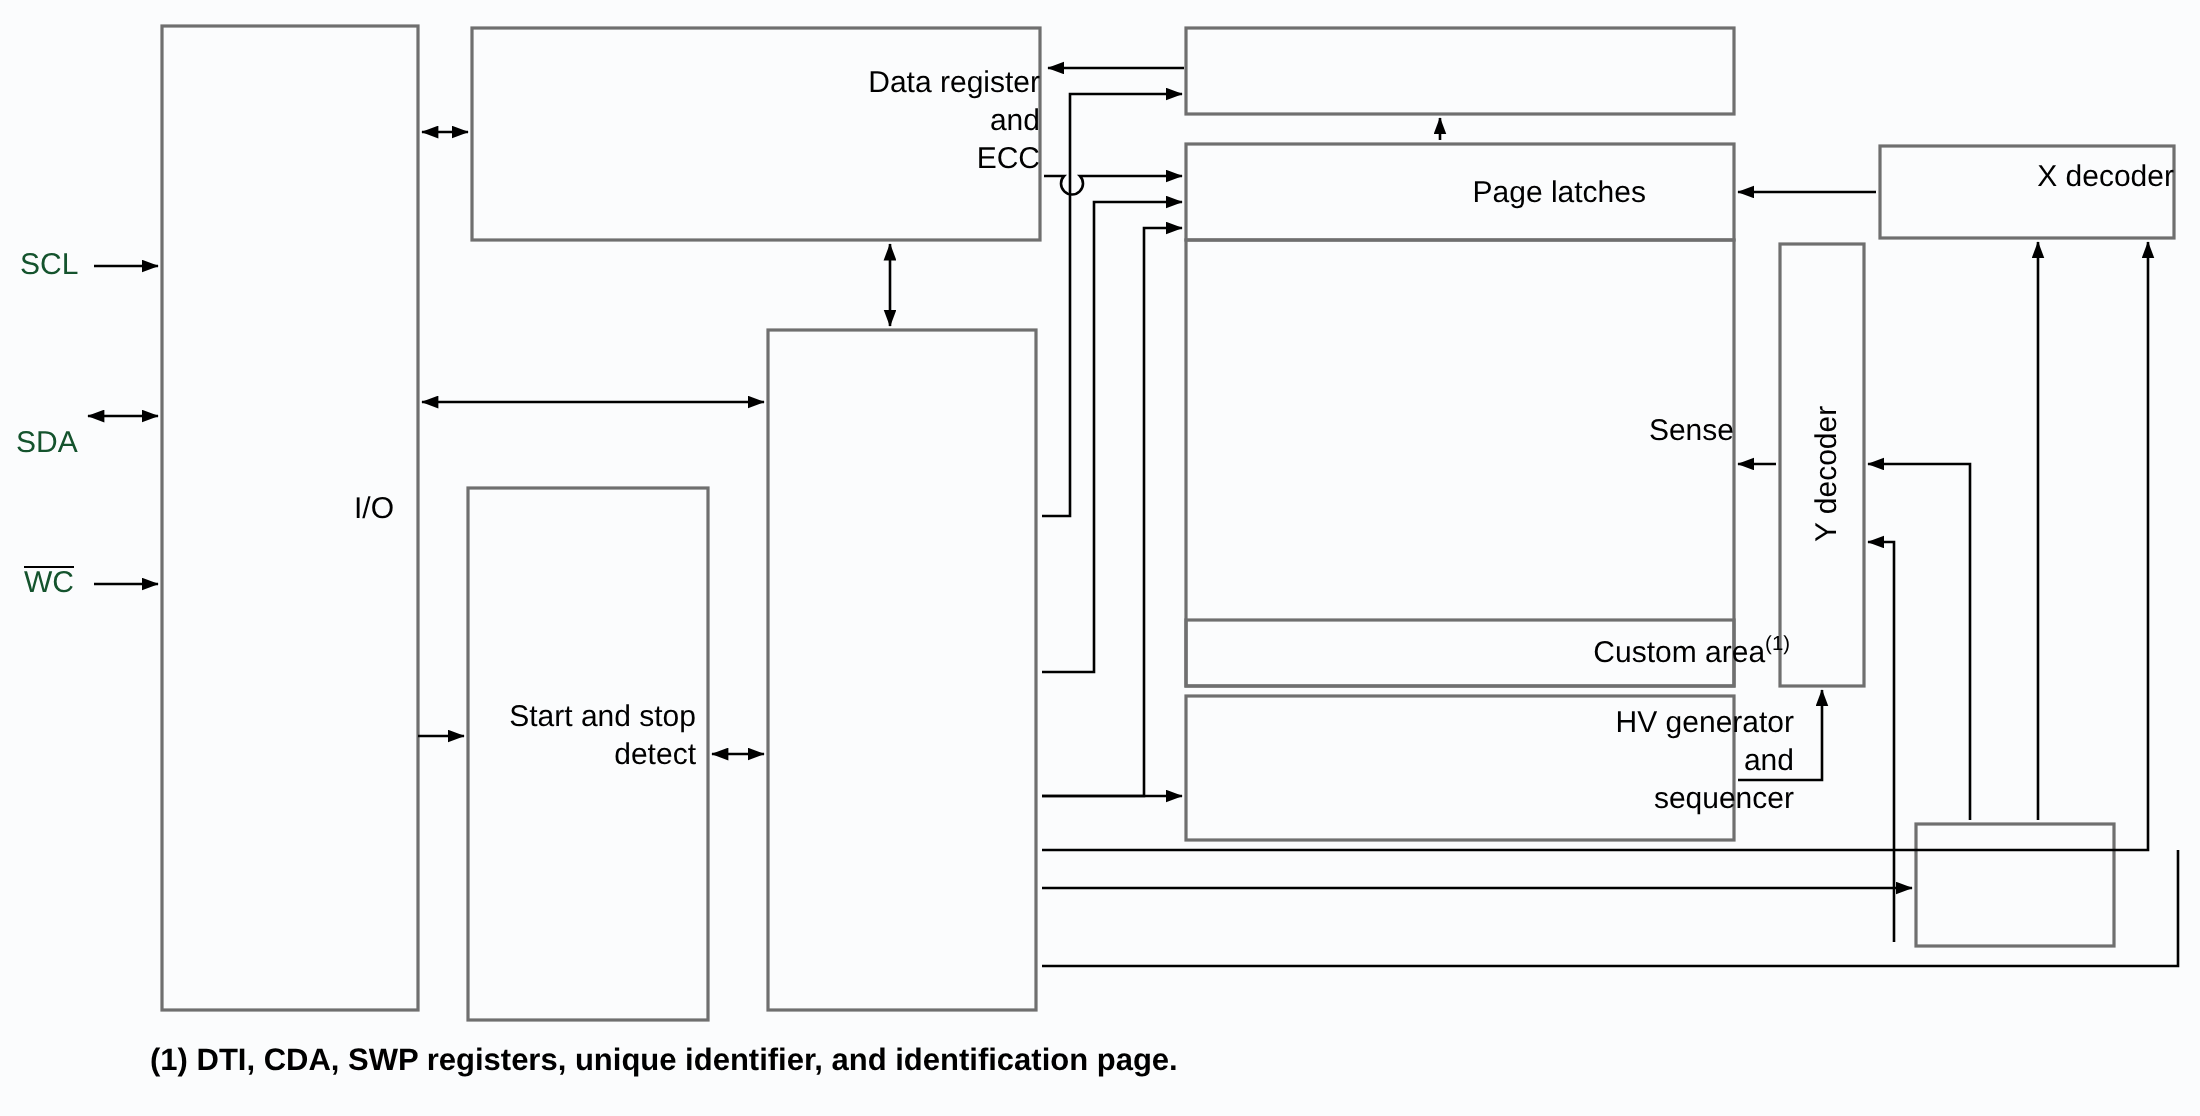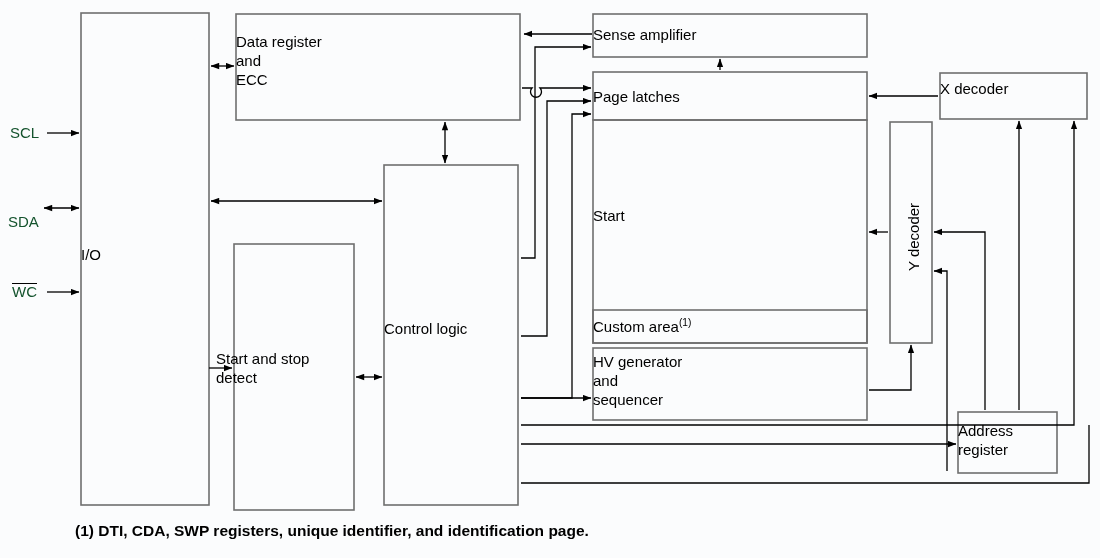--- a/index.html
+++ b/index.html
@@ -24,21 +24,21 @@
     top: 0;
     width: 1100px;
     height: 558px;
   }
   .blk-label {
     position: absolute;
     font-family: "Liberation Sans", sans-serif;
     font-size: 15px;
     color: #000000;
     line-height: 1.25;
-    text-align: left;
+    text-align: right;
     white-space: pre-line;
     pointer-events: none;
   }
   .pin-label {
     position: absolute;
     font-family: "Liberation Sans", sans-serif;
     font-size: 15px;
     color: #14532d;
     white-space: nowrap;
   }
@@ -160,36 +160,32 @@
 
   <div class="blk-label" style="left:81px; top:246px; width:116px;">I/O</div>
 
   <div class="blk-label" style="left:236px; top:33px; width:284px;">Data register
 and
 ECC</div>
 
   <div class="blk-label" style="left:216px; top:350px; width:132px;">Start and stop
 detect</div>
 
-  <div class="blk-label" style="left:384px; top:320px; width:134px;">Control logic</div>
 
-  <div class="blk-label" style="left:593px; top:26px; width:274px;">Sense amplifier</div>
 
   <div class="blk-label" style="left:593px; top:88px; width:230px;">Page latches</div>
 
-  <div class="blk-label" style="left:593px; top:207px; width:274px;">Start</div>
+  <div class="blk-label" style="left:593px; top:207px; width:274px;">Sense</div>
 
   <div class="blk-label" style="left:593px; top:318px; width:302px;"><span>Custom area</span><sup>(1)</sup></div>
 
   <div class="blk-label" style="left:593px; top:353px; width:304px;">HV generator
 and
 sequencer</div>
 
   <div class="blk-label" style="left:940px; top:80px; width:147px;">X decoder</div>
 
   <div class="vert-label" style="left:905px; top:271px; transform: rotate(-90deg);">Y decoder</div>
 
-  <div class="blk-label" style="left:958px; top:422px; width:99px;">Address
-register</div>
 
   <div class="caption">(1) DTI, CDA, SWP registers, unique identifier, and identification page.</div>
 
 </div>
 
 </body></html>

